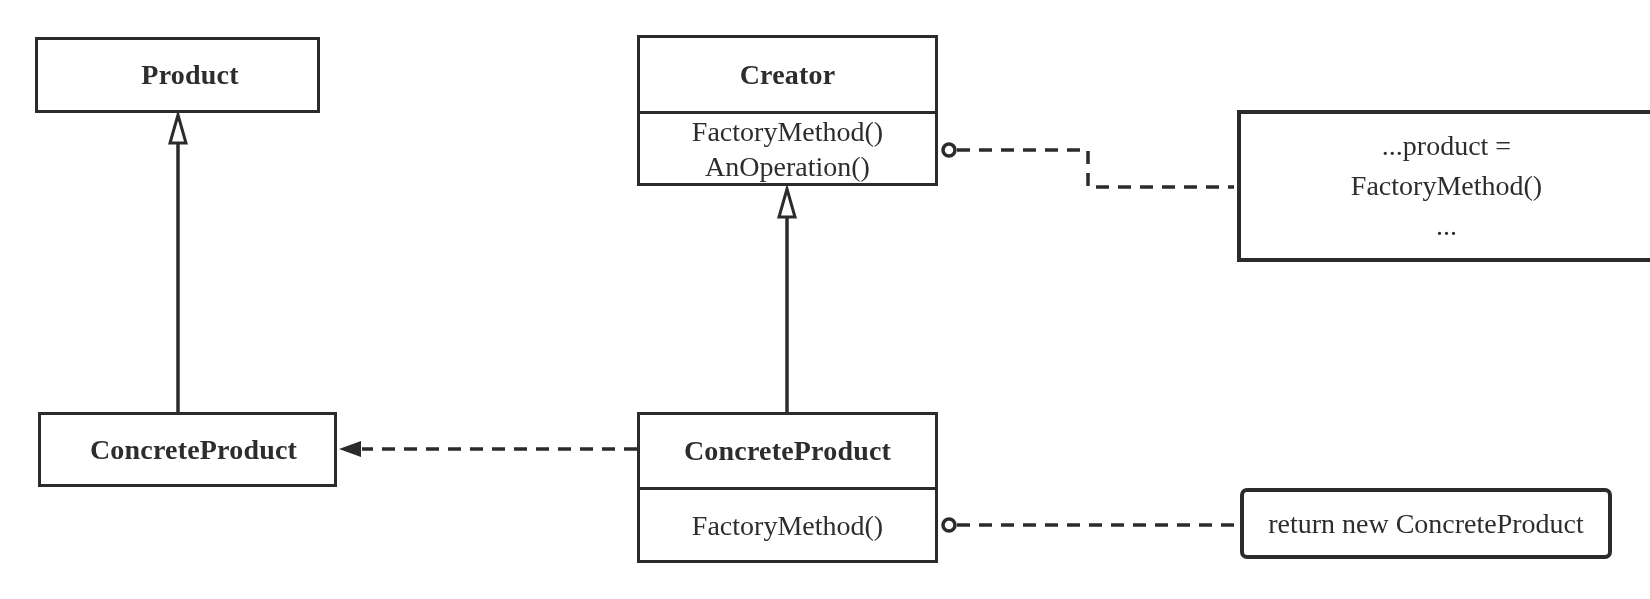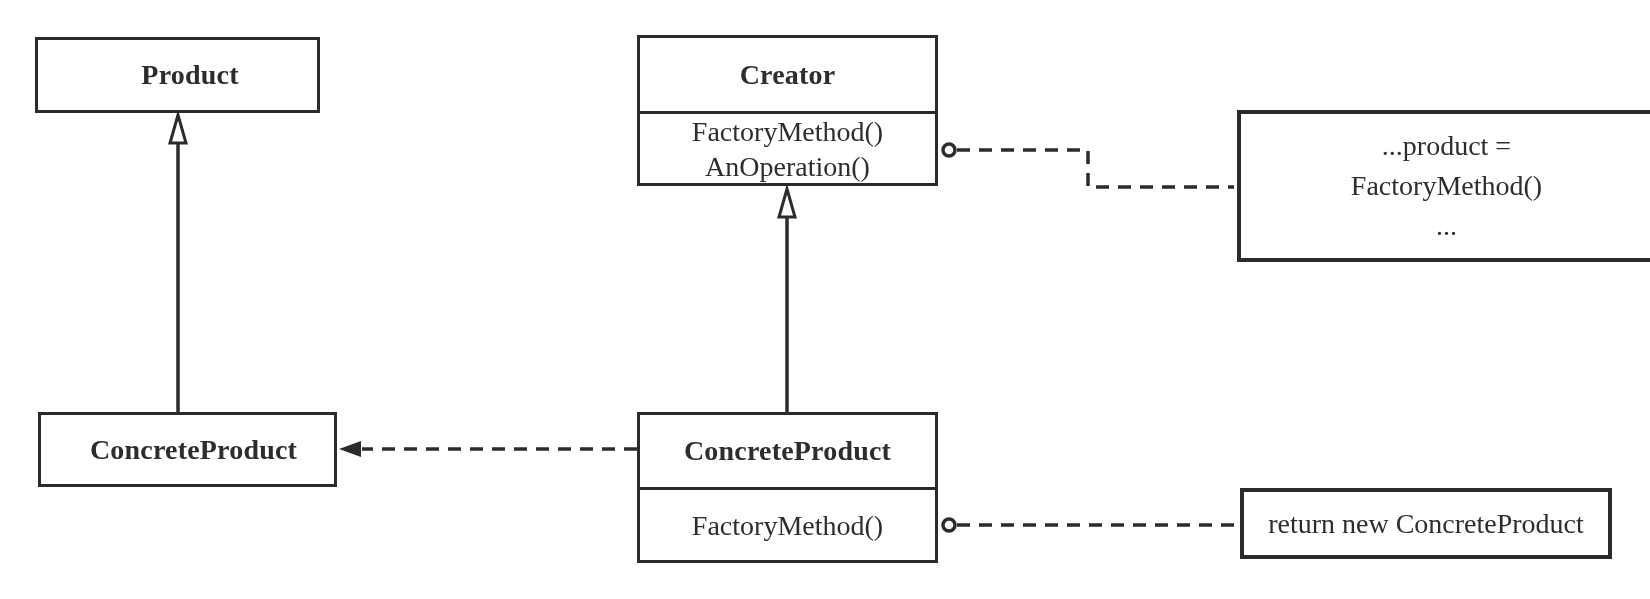--- a/index.html
+++ b/index.html
@@ -71,21 +71,21 @@
     white-space: nowrap;
   }
   
   .box-product          { left: 35px;   top: 37px;  width: 285px; height: 76px;  }
   .box-creator          { left: 637px;  top: 35px;  width: 301px; height: 151px; }
   .box-creator .uml-title          { height: 73px; }
   .box-concrete-product { left: 38px;   top: 412px; width: 299px; height: 75px; padding-left: 12px;  }
   .box-concrete-creator { left: 637px;  top: 412px; width: 301px; height: 151px; }
   .box-concrete-creator .uml-title { height: 72px; }
   .note-creator          { left: 1237px; top: 110px; width: 419px; height: 152px; }
-  .note-concrete-creator { left: 1240px; top: 488px; width: 372px; height: 71px;  }
+  .note-concrete-creator { left: 1240px; top: 488px; width: 372px; height: 71px; border-radius: 7px;  }
 </style>
 </head>
 <body>
 
 <div class="canvas">
 
   <svg class="connector-layer" viewBox="0 0 1650 599" xmlns="http://www.w3.org/2000/svg">
 
     <g>
       <line x1="178" y1="143" x2="178" y2="412" stroke="#2b2b2b" stroke-width="3.5"></line>

